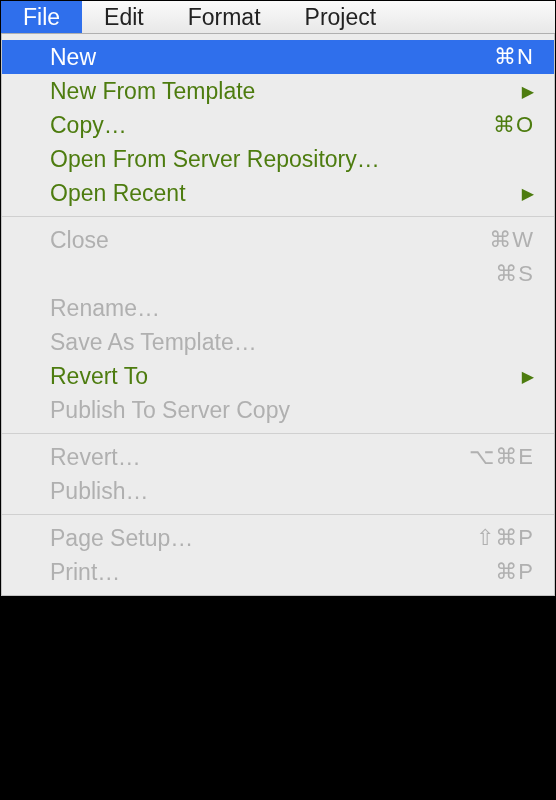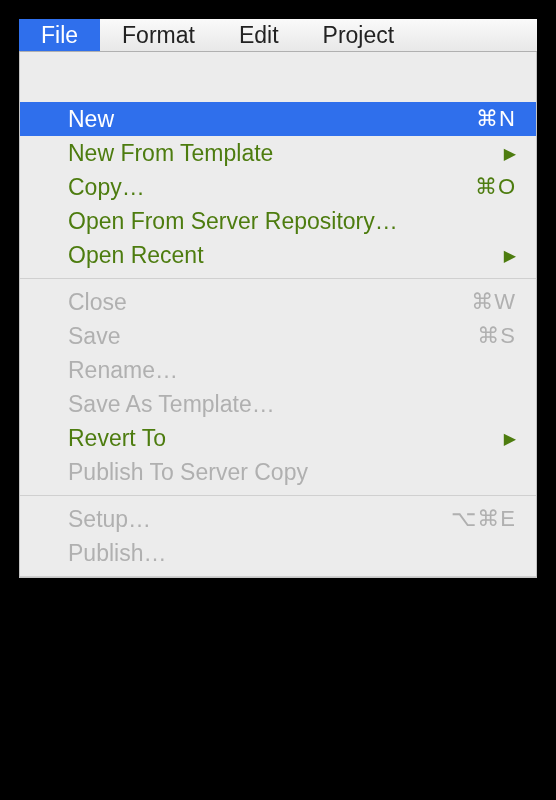--- a/index.html
+++ b/index.html
@@ -11,21 +11,21 @@
       font-family: -apple-system, "Helvetica Neue", Helvetica, Arial, sans-serif;
       background: #000;
       width: 556px;
       height: 800px;
       overflow: hidden;
     }
     .window {
       width: 100%;
       height: 100%;
       background: #000;
-      padding: 19px;
+      padding: 1px;
     }
     .menubar {
       display: flex;
       background: linear-gradient(to bottom, #fafafa, #e8e8e8);
       height: 33px;
       align-items: stretch;
       border-bottom: 1px solid #b0b0b0;
     }
     .menubar-item {
       padding: 0 22px;
@@ -54,21 +54,20 @@
       height: 34px;
       padding: 0 20px 0 48px;
       font-size: 23px;
       color: #4d7c0f;
       cursor: default;
       position: relative;
     }
     .menu-item.highlighted {
       background: #2f6fec;
       color: #fff;
-      margin-top: 44px;
     }
     .menu-item.disabled {
       color: #b0b0b0;
       justify-content: flex-end;
     }
     .menu-item .label {
       flex: 1;
     }
     .menu-item .shortcut {
       font-size: 22px;
@@ -88,24 +87,24 @@
   </style>
 </head>
 <body>
 
 <div class="window">
   <div class="menubar">
     <div class="menubar-item active">
       <span>File</span>
     </div>
     <div class="menubar-item">
-      <span>Format</span>
+      <span>Edit</span>
     </div>
     <div class="menubar-item">
-      <span>Edit</span>
+      <span>Format</span>
     </div>
     <div class="menubar-item">
       <span>Project</span>
     </div>
   </div>
 
   <div class="dropdown">
 
     <div class="menu-section">
       <div class="menu-item highlighted">
@@ -130,21 +129,20 @@
     </div>
 
     <div class="separator"></div>
 
     <div class="menu-section">
       <div class="menu-item disabled">
         <span class="label">Close</span>
         <span class="shortcut">⌘W</span>
       </div>
       <div class="menu-item disabled">
-        <span class="label">Save</span>
         <span class="shortcut">⌘S</span>
       </div>
       <div class="menu-item disabled">
         <span class="label">Rename…</span>
       </div>
       <div class="menu-item disabled">
         <span class="label">Save As Template…</span>
       </div>
       <div class="menu-item">
         <span class="label">Revert To</span>
@@ -152,25 +150,35 @@
       </div>
       <div class="menu-item disabled">
         <span class="label">Publish To Server Copy</span>
       </div>
     </div>
 
     <div class="separator"></div>
 
     <div class="menu-section">
       <div class="menu-item disabled">
-        <span class="label">Setup…</span>
+        <span class="label">Revert…</span>
         <span class="shortcut">⌥⌘E</span>
       </div>
       <div class="menu-item disabled">
         <span class="label">Publish…</span>
       </div>
     </div>
 
     <div class="separator"></div>
 
+    <div class="menu-section">
+      <div class="menu-item disabled">
+        <span class="label">Page Setup…</span>
+        <span class="shortcut">⇧⌘P</span>
+      </div>
+      <div class="menu-item disabled">
+        <span class="label">Print…</span>
+        <span class="shortcut">⌘P</span>
+      </div>
+    </div>
 
   </div>
 </div>
 
 </body></html>

